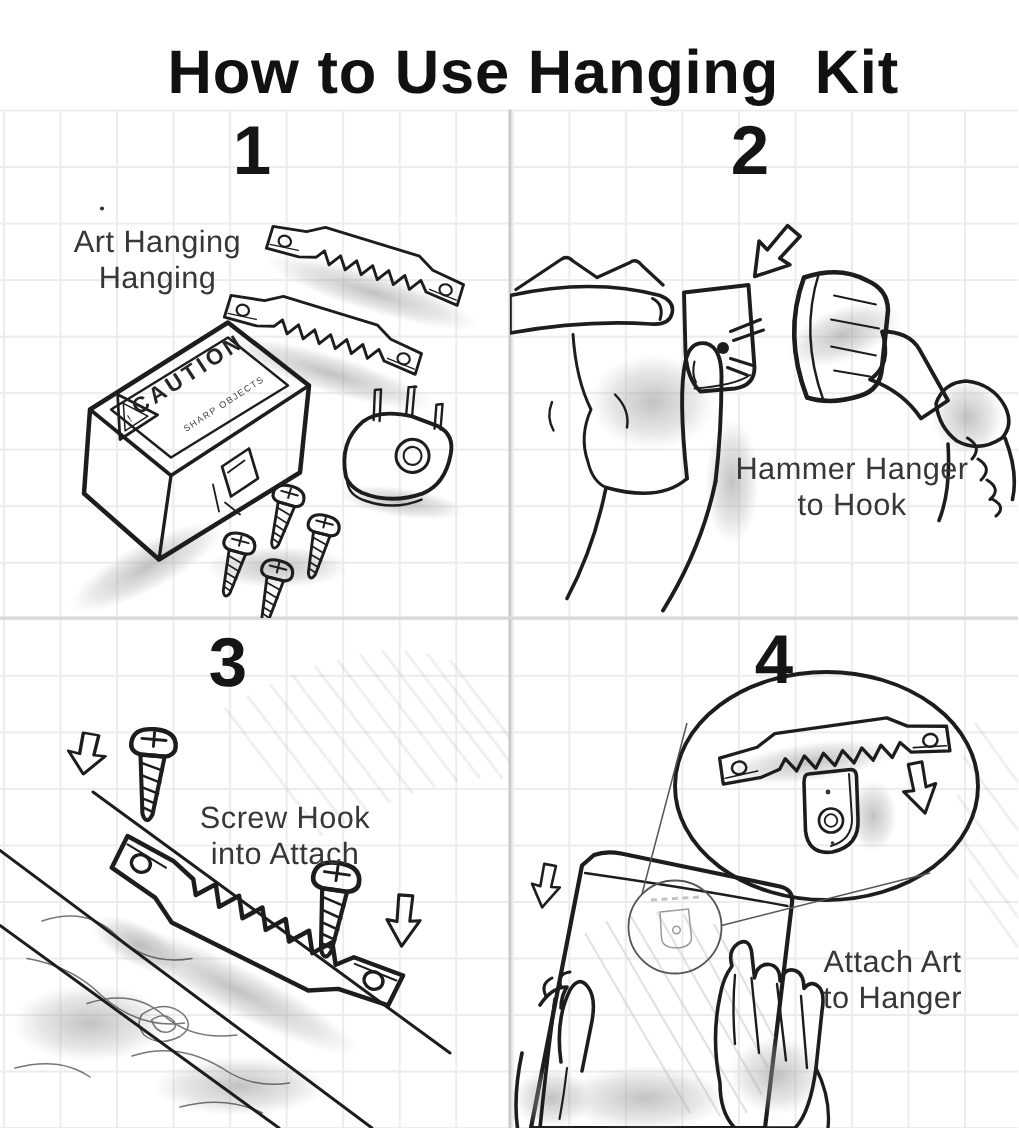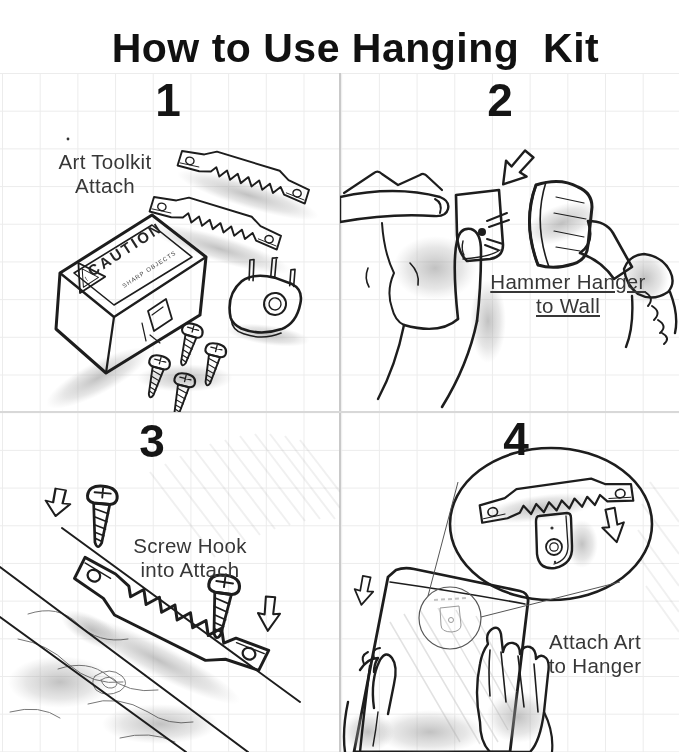--- a/index.html
+++ b/index.html
@@ -20,21 +20,21 @@
   .q3{left:0;top:339px;height:340px;} .q4{left:340px;top:339px;width:339px;height:340px;}
   .quad svg.art{position:absolute;left:0;top:0;z-index:1;}
   .step-num{position:absolute;z-index:2;font-size:46px;font-weight:700;color:#151515;
             width:44px;text-align:center;line-height:1;}
   .step-label{position:absolute;z-index:2;text-align:center;color:#373737;
               font-size:20.5px;line-height:1.17;letter-spacing:0.3px;}
   .step-label span{display:block;}
   .n1{left:146px;top:4px;} .n2{left:138px;top:4px;}
   .n3{left:130px;top:6px;} .n4{left:154px;top:4px;}
   .l1{left:20px;top:77px;width:170px;}
-  .l2{left:138px;top:197px;width:180px;text-decoration:underline;}
+  .l2{left:138px;top:228px;width:180px;}
   .l3{left:100px;top:122px;width:180px;}
   .l4{left:160px;top:218px;width:190px;}
   .ink{stroke:#1d1d1d;fill:none;stroke-linecap:round;stroke-linejoin:round;}
   text{font-family:"Liberation Sans", sans-serif;}
 </style>
 </head>
 <body>
 
 <svg width="0" height="0" style="position:absolute" aria-hidden="true">
   <defs>
@@ -64,22 +64,22 @@
 <div class="page">
   <h1 class="title">How to Use Hanging  Kit</h1>
 
   <div class="grid-area">
     <div class="divider-v"></div>
     <div class="divider-h"></div>
 
     <section class="quad q1">
       <div class="step-num n1">1</div>
       <div class="step-label l1">
-        <span>Art Toolkit</span>
-        <span>Attach</span>
+        <span>Art Hanging</span>
+        <span>Hanging</span>
       </div>
       <svg class="art" width="340" height="339" viewBox="0 0 340 339">
 
         <g>
           <ellipse fill="url(#smudge-grad)" cx="0" cy="0" rx="74" ry="13" transform="translate(248,122) rotate(17)"></ellipse>
           <ellipse fill="url(#smudge-grad)" cx="0" cy="0" rx="74" ry="13" transform="translate(220,176) rotate(17)"></ellipse>
           <ellipse fill="url(#smudge-grad)" cx="0" cy="0" rx="58" ry="16" transform="translate(98,305) rotate(-28)"></ellipse>
           <ellipse fill="url(#smudge-grad)" cx="0" cy="0" rx="42" ry="10" transform="translate(268,262) rotate(8)"></ellipse>
           <ellipse fill="url(#smudge-grad)" cx="0" cy="0" rx="48" ry="14" transform="translate(185,305)"></ellipse>
         </g>
@@ -128,21 +128,21 @@
         <g transform="translate(175,296) rotate(14) scale(0.95)">
             <use href="#screwshape"></use>
           </g>
       </svg>
     </section>
 
     <section class="quad q2">
       <div class="step-num n2">2</div>
       <div class="step-label l2">
         <span>Hammer Hanger</span>
-        <span>to Wall</span>
+        <span>to Hook</span>
       </div>
       <svg class="art" width="339" height="339" viewBox="0 0 339 339">
         <g>
           <ellipse fill="url(#smudge-grad)" cx="95" cy="195" rx="42" ry="32"></ellipse>
           <ellipse fill="url(#smudge-grad)" cx="148" cy="248" rx="18" ry="42"></ellipse>
           <ellipse fill="url(#smudge-grad)" cx="0" cy="0" rx="40" ry="18" transform="translate(222,150) rotate(-20)"></ellipse>
           <ellipse fill="url(#smudge-grad)" cx="305" cy="205" rx="24" ry="26"></ellipse>
         </g>
         <g transform="translate(176,96) rotate(40)">
           <use href="#blockarrow" x="-15" y="-22"></use>

